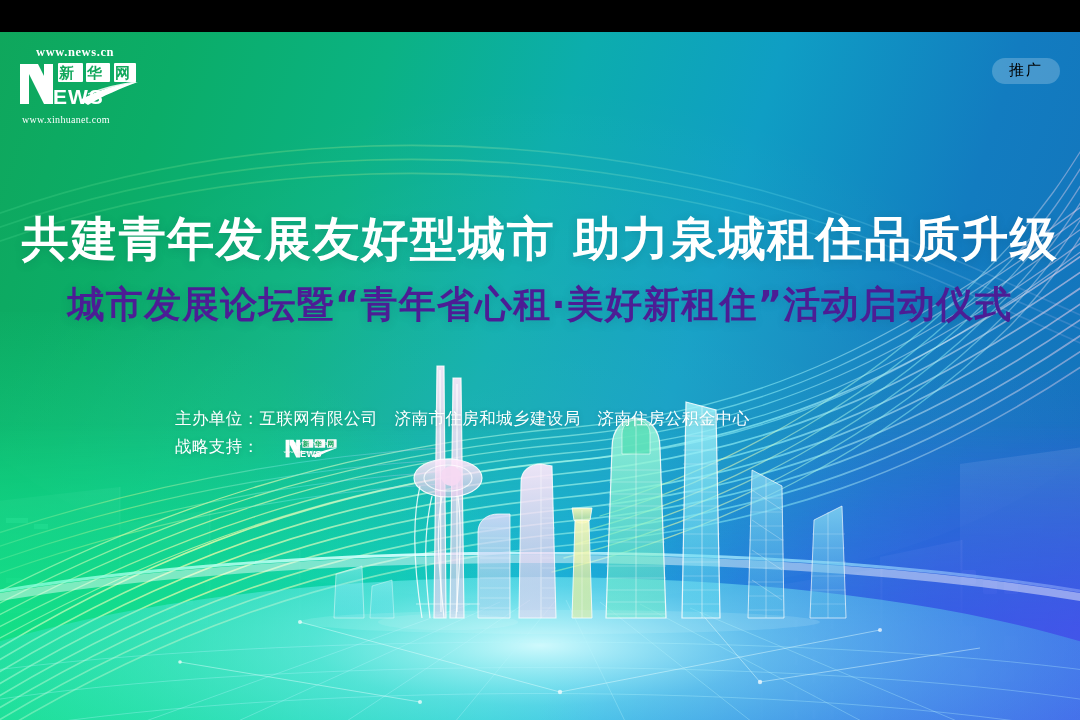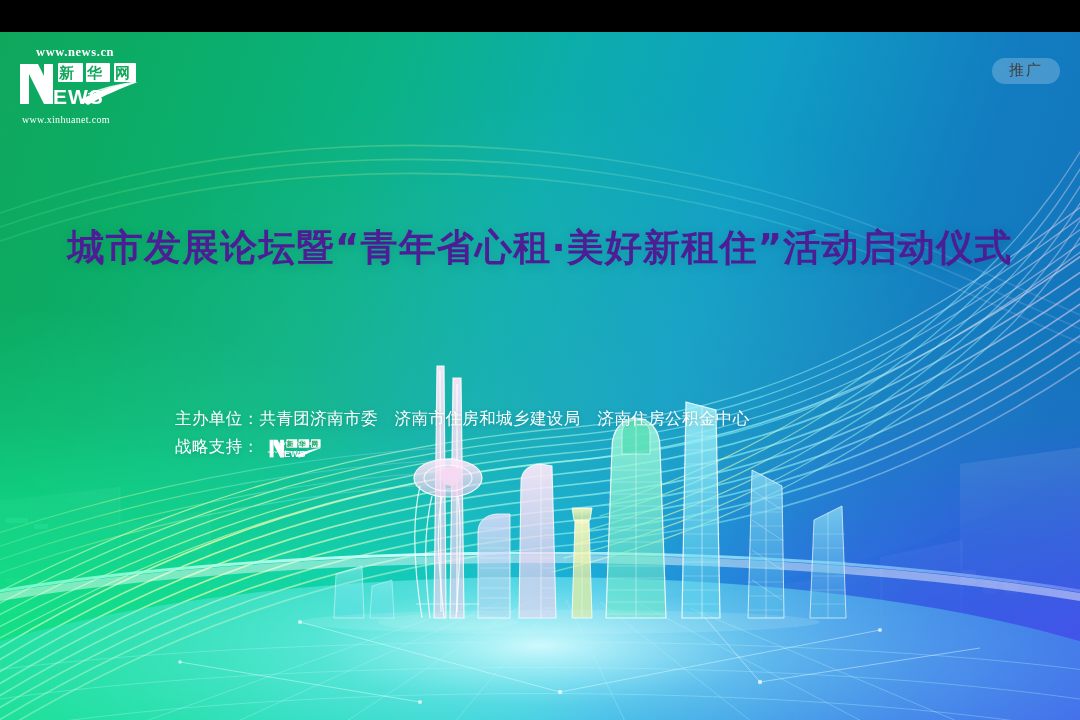--- a/index.html
+++ b/index.html
@@ -84,21 +84,21 @@
     font-family:"Liberation Serif","DejaVu Serif",serif;
   }
   .logo .l-mark{position:absolute;left:4px;top:18px;width:124px;height:50px;}
 
   
   .promo{
     position:absolute;right:20px;top:26px;
     padding:5px 17px 6px;
     border-radius:14px;
     background:rgba(255,255,255,.22);
-    color:#404040;font-size:15px;line-height:1;
+    color:#000000;font-size:15px;line-height:1;
     letter-spacing:2px;
     font-family:"DejaVu Sans","Liberation Sans",sans-serif;
     text-align:center;
   }
 
   
   .titles{position:absolute;left:0;right:0;top:178px;text-align:center;}
   .title-main{
     color:#ffffff;
     font-size:47px;
@@ -126,21 +126,21 @@
     position:absolute;left:175px;top:376px;
     color:#ffffff;
     font-size:16.5px;
     line-height:22.5px;
     letter-spacing:.4px;
     font-family:"DejaVu Sans","Liberation Sans",sans-serif;
     white-space:nowrap;
     text-shadow:0 1px 5px rgba(0,70,80,.25);
   }
   .credit-row{display:block;}
-  .credit-row.with-logo{display:flex;align-items:center;gap:6px;margin-top:2px;}
+  .credit-row.with-logo{display:flex;align-items:center;gap:22px;margin-top:2px;}
   .mini-logo{position:relative;width:62px;height:30px;display:inline-block;}
   .mini-logo .m-top{
     position:absolute;left:12px;top:-1px;font-size:5.5px;color:#fff;font-weight:700;
     font-family:"Liberation Serif","DejaVu Serif",serif;letter-spacing:.2px;
   }
   .mini-logo .m-bot{
     position:absolute;left:2px;bottom:-1px;font-size:4.6px;color:#fff;
     font-family:"Liberation Serif","DejaVu Serif",serif;letter-spacing:.1px;
   }
   .mini-logo .m-mark{position:absolute;left:0;top:5px;width:60px;height:22px;}
@@ -499,25 +499,26 @@
 
       <path d="M62 40 C 80 30, 100 24, 120 22 C 104 28, 84 36, 70 45 Z" fill="#ffffff"></path>
       <path d="M70 34 C 86 28, 102 24, 118 22" stroke="#ffffff" stroke-width="1.4" fill="none" opacity=".85"></path>
     </svg>
     <div class="l-url-bot">www.xinhuanet.com</div>
   </div>
 
   <div class="promo">推广</div>
 
   <div class="titles">
+    <div class="title-main">共建青年发展友好型城市 助力泉城租住品质升级</div>
     <div class="title-sub">城市发展论坛暨“青年省心租·美好新租住”活动启动仪式</div>
   </div>
 
   <div class="credits">
-    <span class="credit-row">主办单位：共青团济南市委　济南市住房和城乡建设局　济南住房公积金中心</span>
+    <span class="credit-row">主办单位：互联网有限公司　济南市住房和城乡建设局　济南住房公积金中心</span>
     <span class="credit-row with-logo">
       <span>战略支持：</span>
       <span class="mini-logo">
         <span class="m-top">www.news.cn</span>
         <svg class="m-mark" viewBox="0 0 124 50" aria-hidden="true">
           <g fill="#ffffff">
             <rect x="2" y="4" width="9" height="40"></rect>
             <rect x="26" y="4" width="9" height="40"></rect>
             <polygon points="11,4 20,4 35,34 35,44 26,44 11,14"></polygon>
             <rect x="40" y="3" width="25" height="19" rx="1"></rect>

